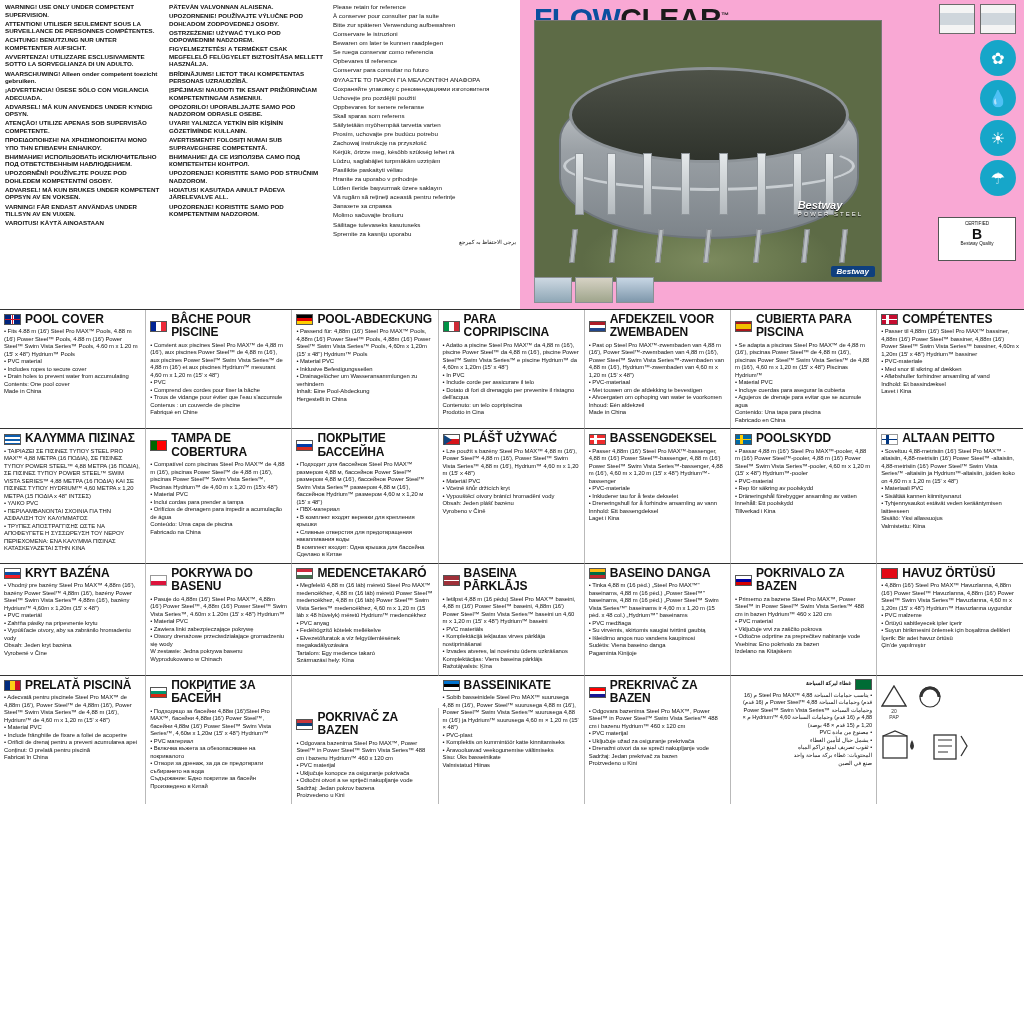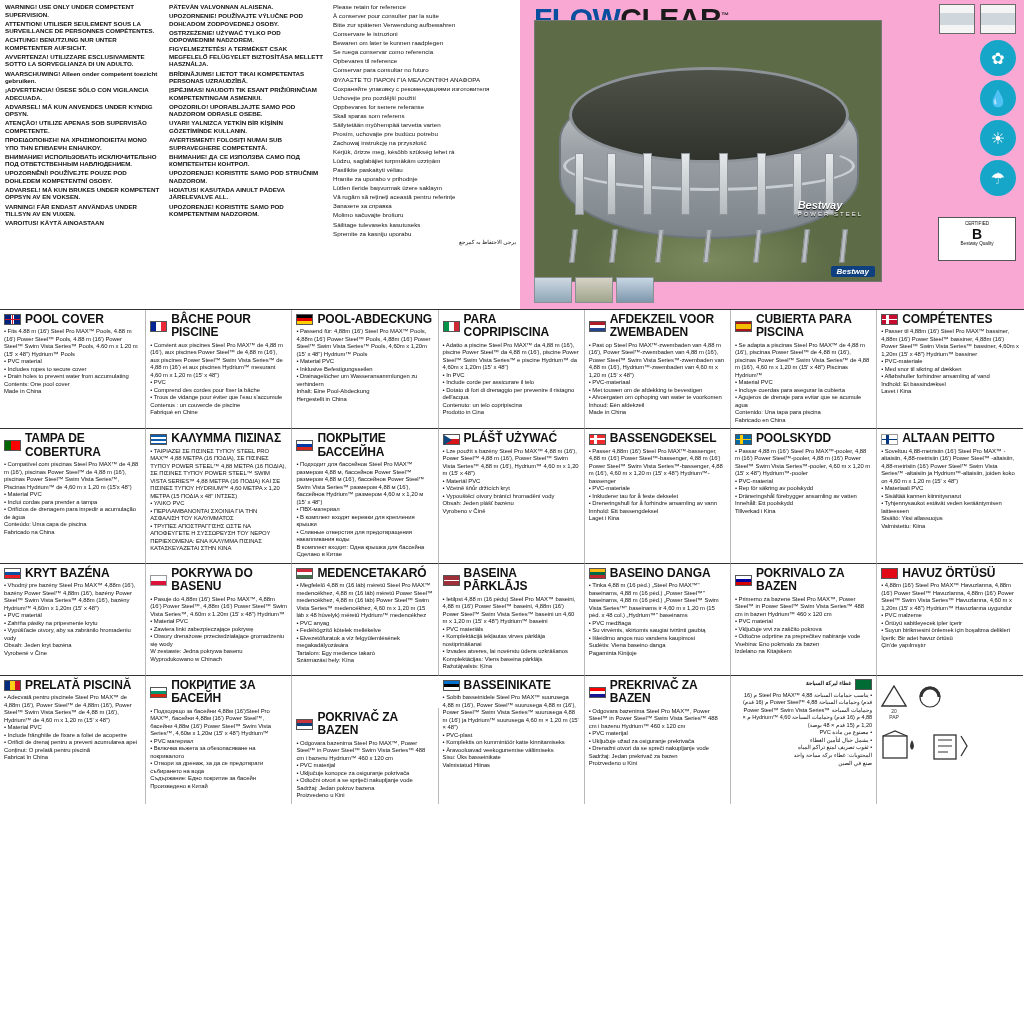--- a/index.html
+++ b/index.html
@@ -523,45 +523,45 @@
         <p>• PVC-materiale</p>
         <p>• Med snor til sikring af dækken</p>
         <p>• Afløbshuller forhindrer ansamling af vand</p>
         <p>Indhold: Et bassindæksel</p>
         <p>Lavet i Kina</p>
       </div>
     </div>
 
     <div class="cell">
       <div class="hdr">
+          <span class="flag f-gr"></span>
+        <span class="title">ΚΑΛΥΜΜΑ ΠΙΣΙΝΑΣ</span>
+        </div>
+      <div class="body">
+        <p>• ΤΑΙΡΙΑΖΕΙ ΣΕ ΠΙΣΙΝΕΣ ΤΥΠΟΥ STEEL PRO MAX™ 4,88 ΜΕΤΡΑ (16 ΠΟΔΙΑ), ΣΕ ΠΙΣΙΝΕΣ ΤΥΠΟΥ POWER STEEL™ 4,88 ΜΕΤΡΑ (16 ΠΟΔΙΑ), ΣΕ ΠΙΣΙΝΕΣ ΤΥΠΟΥ POWER STEEL™ SWIM VISTA SERIES™ 4,88 ΜΕΤΡΑ (16 ΠΟΔΙΑ) ΚΑΙ ΣΕ ΠΙΣΙΝΕΣ ΤΥΠΟΥ HYDRIUM™ 4,60 ΜΕΤΡΑ x 1,20 ΜΕΤΡΑ (15 ΠΟΔΙΑ x 48" ΙΝΤΣΕΣ)</p>
+        <p>• ΥΛΙΚΟ PVC</p>
+        <p>• ΠΕΡΙΛΑΜΒΑΝΟΝΤΑΙ ΣΧΟΙΝΙΑ ΓΙΑ ΤΗΝ ΑΣΦΑΛΙΣΗ ΤΟΥ ΚΑΛΥΜΜΑΤΟΣ</p>
+        <p>• ΤΡΥΠΕΣ ΑΠΟΣΤΡΑΓΓΙΣΗΣ ΩΣΤΕ ΝΑ ΑΠΟΦΕΥΓΕΤΕ Η ΣΥΣΣΩΡΕΥΣΗ ΤΟΥ ΝΕΡΟΥ</p>
+        <p>ΠΕΡΙΕΧΟΜΕΝΑ: ΕΝΑ ΚΑΛΥΜΜΑ ΠΙΣΙΝΑΣ</p>
+        <p>ΚΑΤΑΣΚΕΥΑΖΕΤΑΙ ΣΤΗΝ ΚΙΝΑ</p>
+      </div>
+    </div>
+
+    <div class="cell">
+      <div class="hdr">
           <span class="flag f-pt"></span>
         <span class="title">TAMPA DE COBERTURA</span>
         </div>
       <div class="body">
         <p>• Compatível com piscinas Steel Pro MAX™ de 4,88 m (16'), piscinas Power Steel™ de 4,88 m (16'), piscinas Power Steel™ Swim Vista Series™, Piscinas Hydrium™ de 4,60 m x 1,20 m (15'x 48")</p>
         <p>• Material PVC</p>
         <p>• Inclui cordas para prender a tampa</p>
         <p>• Orifícios de drenagem para impedir a acumulação de água</p>
         <p>Conteúdo: Uma capa de piscina</p>
         <p>Fabricado na China</p>
-      </div>
-    </div>
-
-    <div class="cell">
-      <div class="hdr">
-          <span class="flag f-gr"></span>
-        <span class="title">ΚΑΛΥΜΜΑ ΠΙΣΙΝΑΣ</span>
-        </div>
-      <div class="body">
-        <p>• ΤΑΙΡΙΑΖΕΙ ΣΕ ΠΙΣΙΝΕΣ ΤΥΠΟΥ STEEL PRO MAX™ 4,88 ΜΕΤΡΑ (16 ΠΟΔΙΑ), ΣΕ ΠΙΣΙΝΕΣ ΤΥΠΟΥ POWER STEEL™ 4,88 ΜΕΤΡΑ (16 ΠΟΔΙΑ), ΣΕ ΠΙΣΙΝΕΣ ΤΥΠΟΥ POWER STEEL™ SWIM VISTA SERIES™ 4,88 ΜΕΤΡΑ (16 ΠΟΔΙΑ) ΚΑΙ ΣΕ ΠΙΣΙΝΕΣ ΤΥΠΟΥ HYDRIUM™ 4,60 ΜΕΤΡΑ x 1,20 ΜΕΤΡΑ (15 ΠΟΔΙΑ x 48" ΙΝΤΣΕΣ)</p>
-        <p>• ΥΛΙΚΟ PVC</p>
-        <p>• ΠΕΡΙΛΑΜΒΑΝΟΝΤΑΙ ΣΧΟΙΝΙΑ ΓΙΑ ΤΗΝ ΑΣΦΑΛΙΣΗ ΤΟΥ ΚΑΛΥΜΜΑΤΟΣ</p>
-        <p>• ΤΡΥΠΕΣ ΑΠΟΣΤΡΑΓΓΙΣΗΣ ΩΣΤΕ ΝΑ ΑΠΟΦΕΥΓΕΤΕ Η ΣΥΣΣΩΡΕΥΣΗ ΤΟΥ ΝΕΡΟΥ</p>
-        <p>ΠΕΡΙΕΧΟΜΕΝΑ: ΕΝΑ ΚΑΛΥΜΜΑ ΠΙΣΙΝΑΣ</p>
-        <p>ΚΑΤΑΣΚΕΥΑΖΕΤΑΙ ΣΤΗΝ ΚΙΝΑ</p>
       </div>
     </div>
 
     <div class="cell">
       <div class="hdr">
           <span class="flag f-ru"></span>
         <span class="title">ПОКРЫТИЕ БАССЕЙНА</span>
         </div>
       <div class="body">
         <p>• Подходит для бассейнов Steel Pro MAX™ размером 4,88 м, бассейнов Power Steel™ размером 4,88 м (16'), бассейнов Power Steel™ Swim Vista Series™ размером 4,88 м (16'), бассейнов Hydrium™ размером 4,60 м х 1,20 м (15' x 48")</p>

